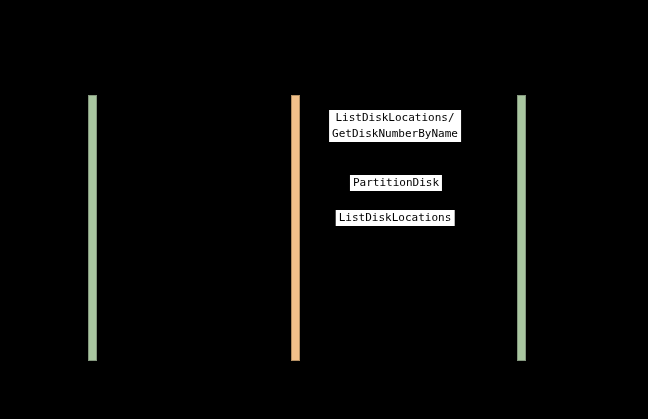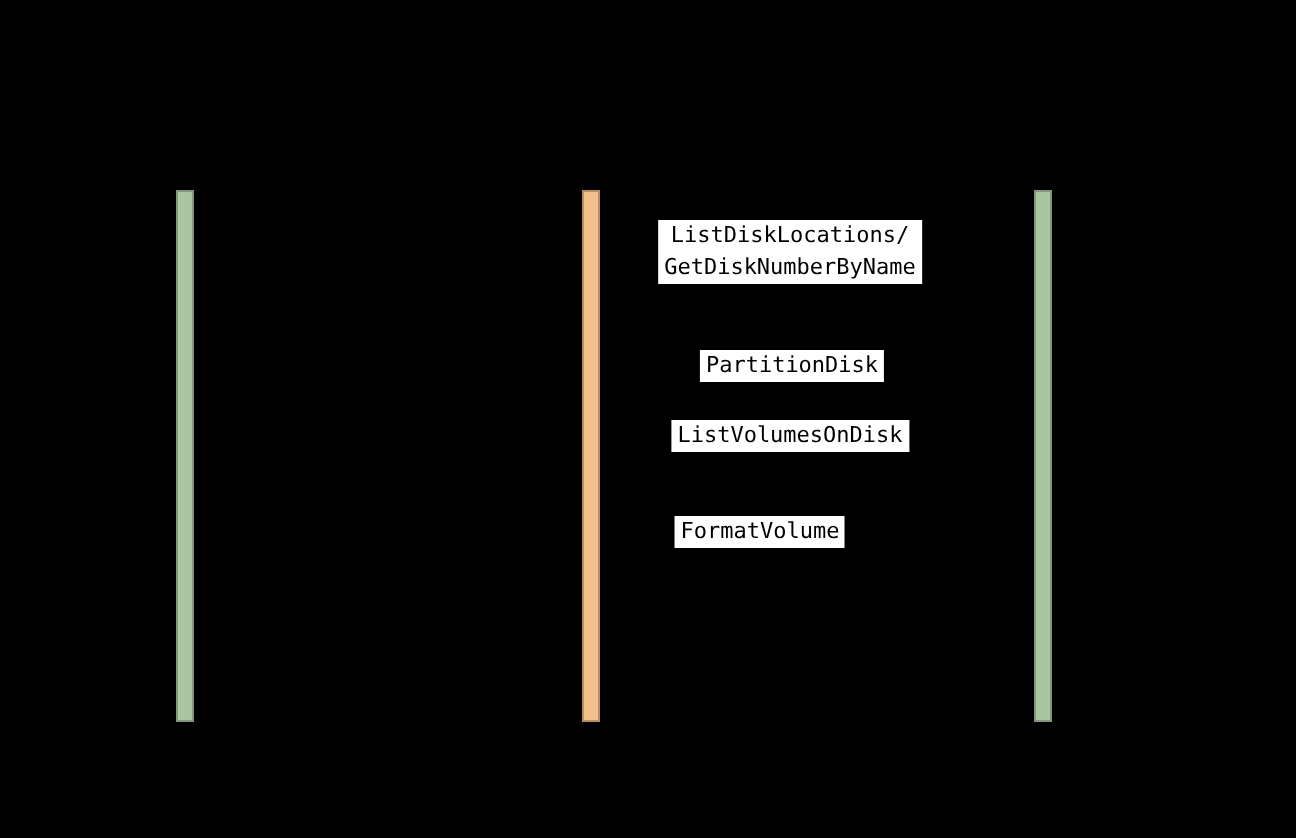--- a/index.html
+++ b/index.html
@@ -55,18 +55,17 @@
 
   <div class="activation-bar bar-orange" style="left: 291px;"></div>
 
   <div class="activation-bar bar-green" style="left: 517px;"></div>
 
   <div class="msg-label" style="left: 396px; top: 175px;">PartitionDisk</div>
 
   <div class="msg-label" style="left: 395px; top: 110px;">ListDiskLocations/
 GetDiskNumberByName</div>
 
-  <div class="msg-label" style="left: 395px; top: 210px;">ListVolumesOnDisk</div>
+  <div class="msg-label" style="left: 395px; top: 210px;">ListDiskLocations</div>
 
-  <div class="msg-label" style="left: 380px; top: 258px;">FormatVolume</div>
 
 
 </div>
 
 </body></html>

